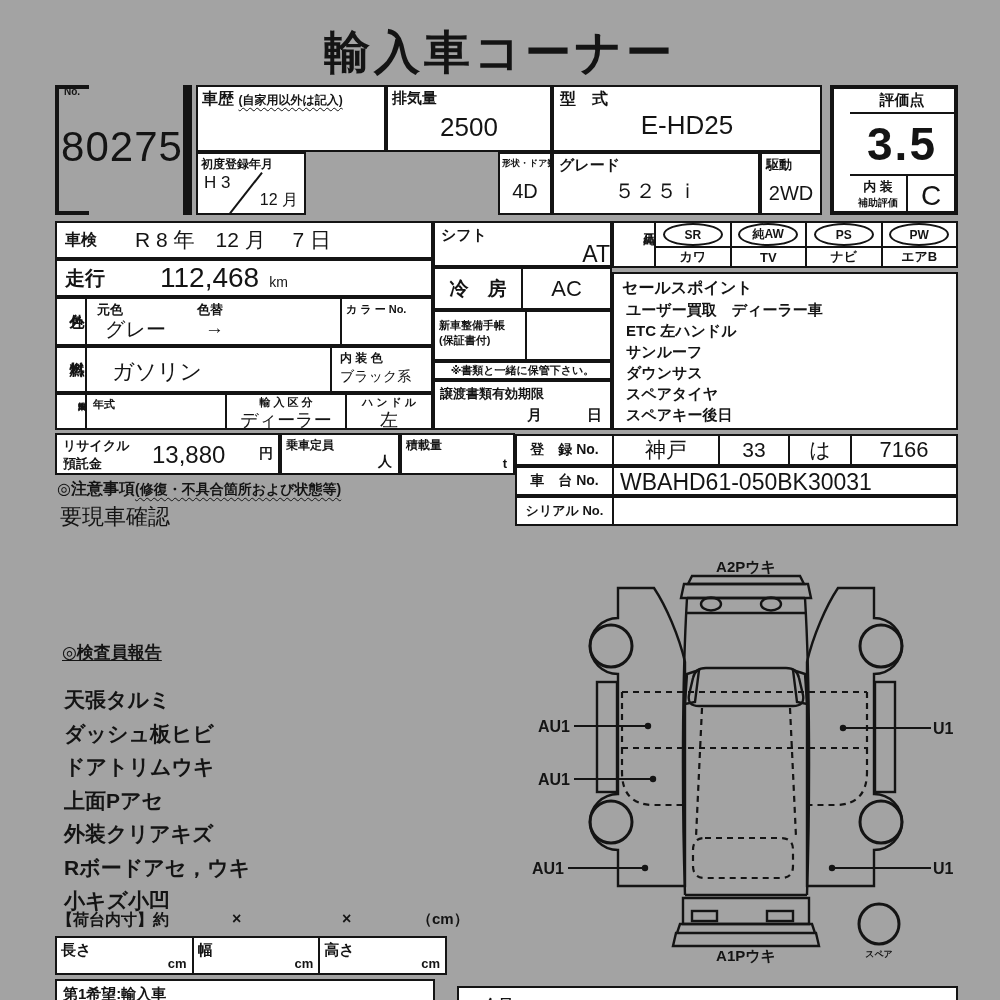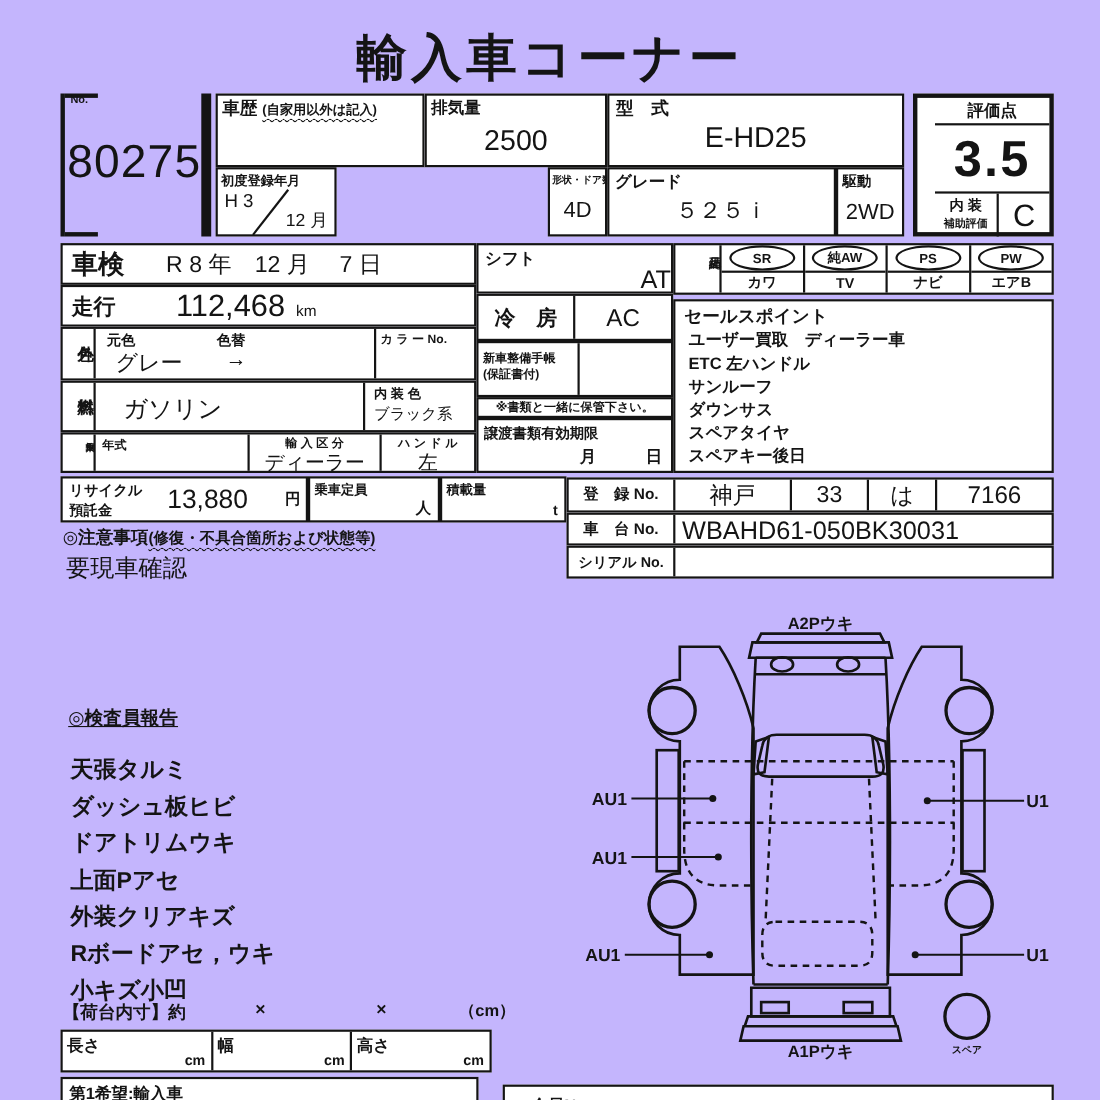--- a/index.html
+++ b/index.html
@@ -1,16 +1,16 @@
 <!DOCTYPE html>
 <html><head>
 <meta charset="utf-8">
 <style>
   html,body{margin:0;padding:0;background:#e8e8e8;}
-  #sheet{position:relative;width:1000px;height:1000px;background:#c4b5fd;overflow:hidden;
+  #sheet{position:relative;width:1000px;height:1000px;background:#a3a3a3;overflow:hidden;
          font-family:"Liberation Sans","DejaVu Sans",sans-serif;color:#141414;}
   .abs{position:absolute;box-sizing:border-box;}
   .cell{position:absolute;box-sizing:border-box;border:2px solid #141414;background:#fff;}
   .lbl{font-weight:700;}
   .vtext{writing-mode:vertical-rl;text-orientation:upright;font-weight:700;line-height:1;}
   .wavy{text-decoration:underline wavy 1px #141414;text-underline-offset:3px;}
   .ctr{display:flex;align-items:center;justify-content:center;}
   .oval{border:2px solid #141414;border-radius:50%;display:flex;align-items:center;justify-content:center;
         font-weight:700;font-size:12px;height:19px;}
   .slash{position:absolute;border-top:2px solid #141414;transform:rotate(-52deg);}
@@ -78,21 +78,21 @@
     <div style="display:flex;height:39px;">
       <div style="width:56px;border-right:2px solid #141414;text-align:center;padding-top:2px;">
         <div class="lbl" style="font-size:13px;">内 装</div>
         <div class="lbl" style="font-size:10px;">補助評価</div>
       </div>
       <div class="ctr" style="flex:1;font-size:28px;">C</div>
     </div>
   </div>
 
   <div class="cell" style="left:55px;top:221px;width:378px;height:38px;display:flex;align-items:center;">
-    <span class="lbl" style="font-size:24px;margin-left:8px;">車検</span>
+    <span class="lbl" style="font-size:16px;margin-left:8px;">車検</span>
     <span style="font-size:21px;margin-left:38px;">R 8 年　12 月　 7 日</span>
   </div>
 
   <div class="cell" style="left:55px;top:259px;width:378px;height:38px;display:flex;align-items:center;">
     <span class="lbl" style="font-size:20px;margin-left:8px;">走行</span>
     <span style="font-size:28px;margin-left:55px;">112,468</span>
     <span style="font-size:14px;margin-left:10px;margin-top:8px;">km</span>
   </div>
 
   <div class="cell" style="left:55px;top:297px;width:378px;height:49px;">

